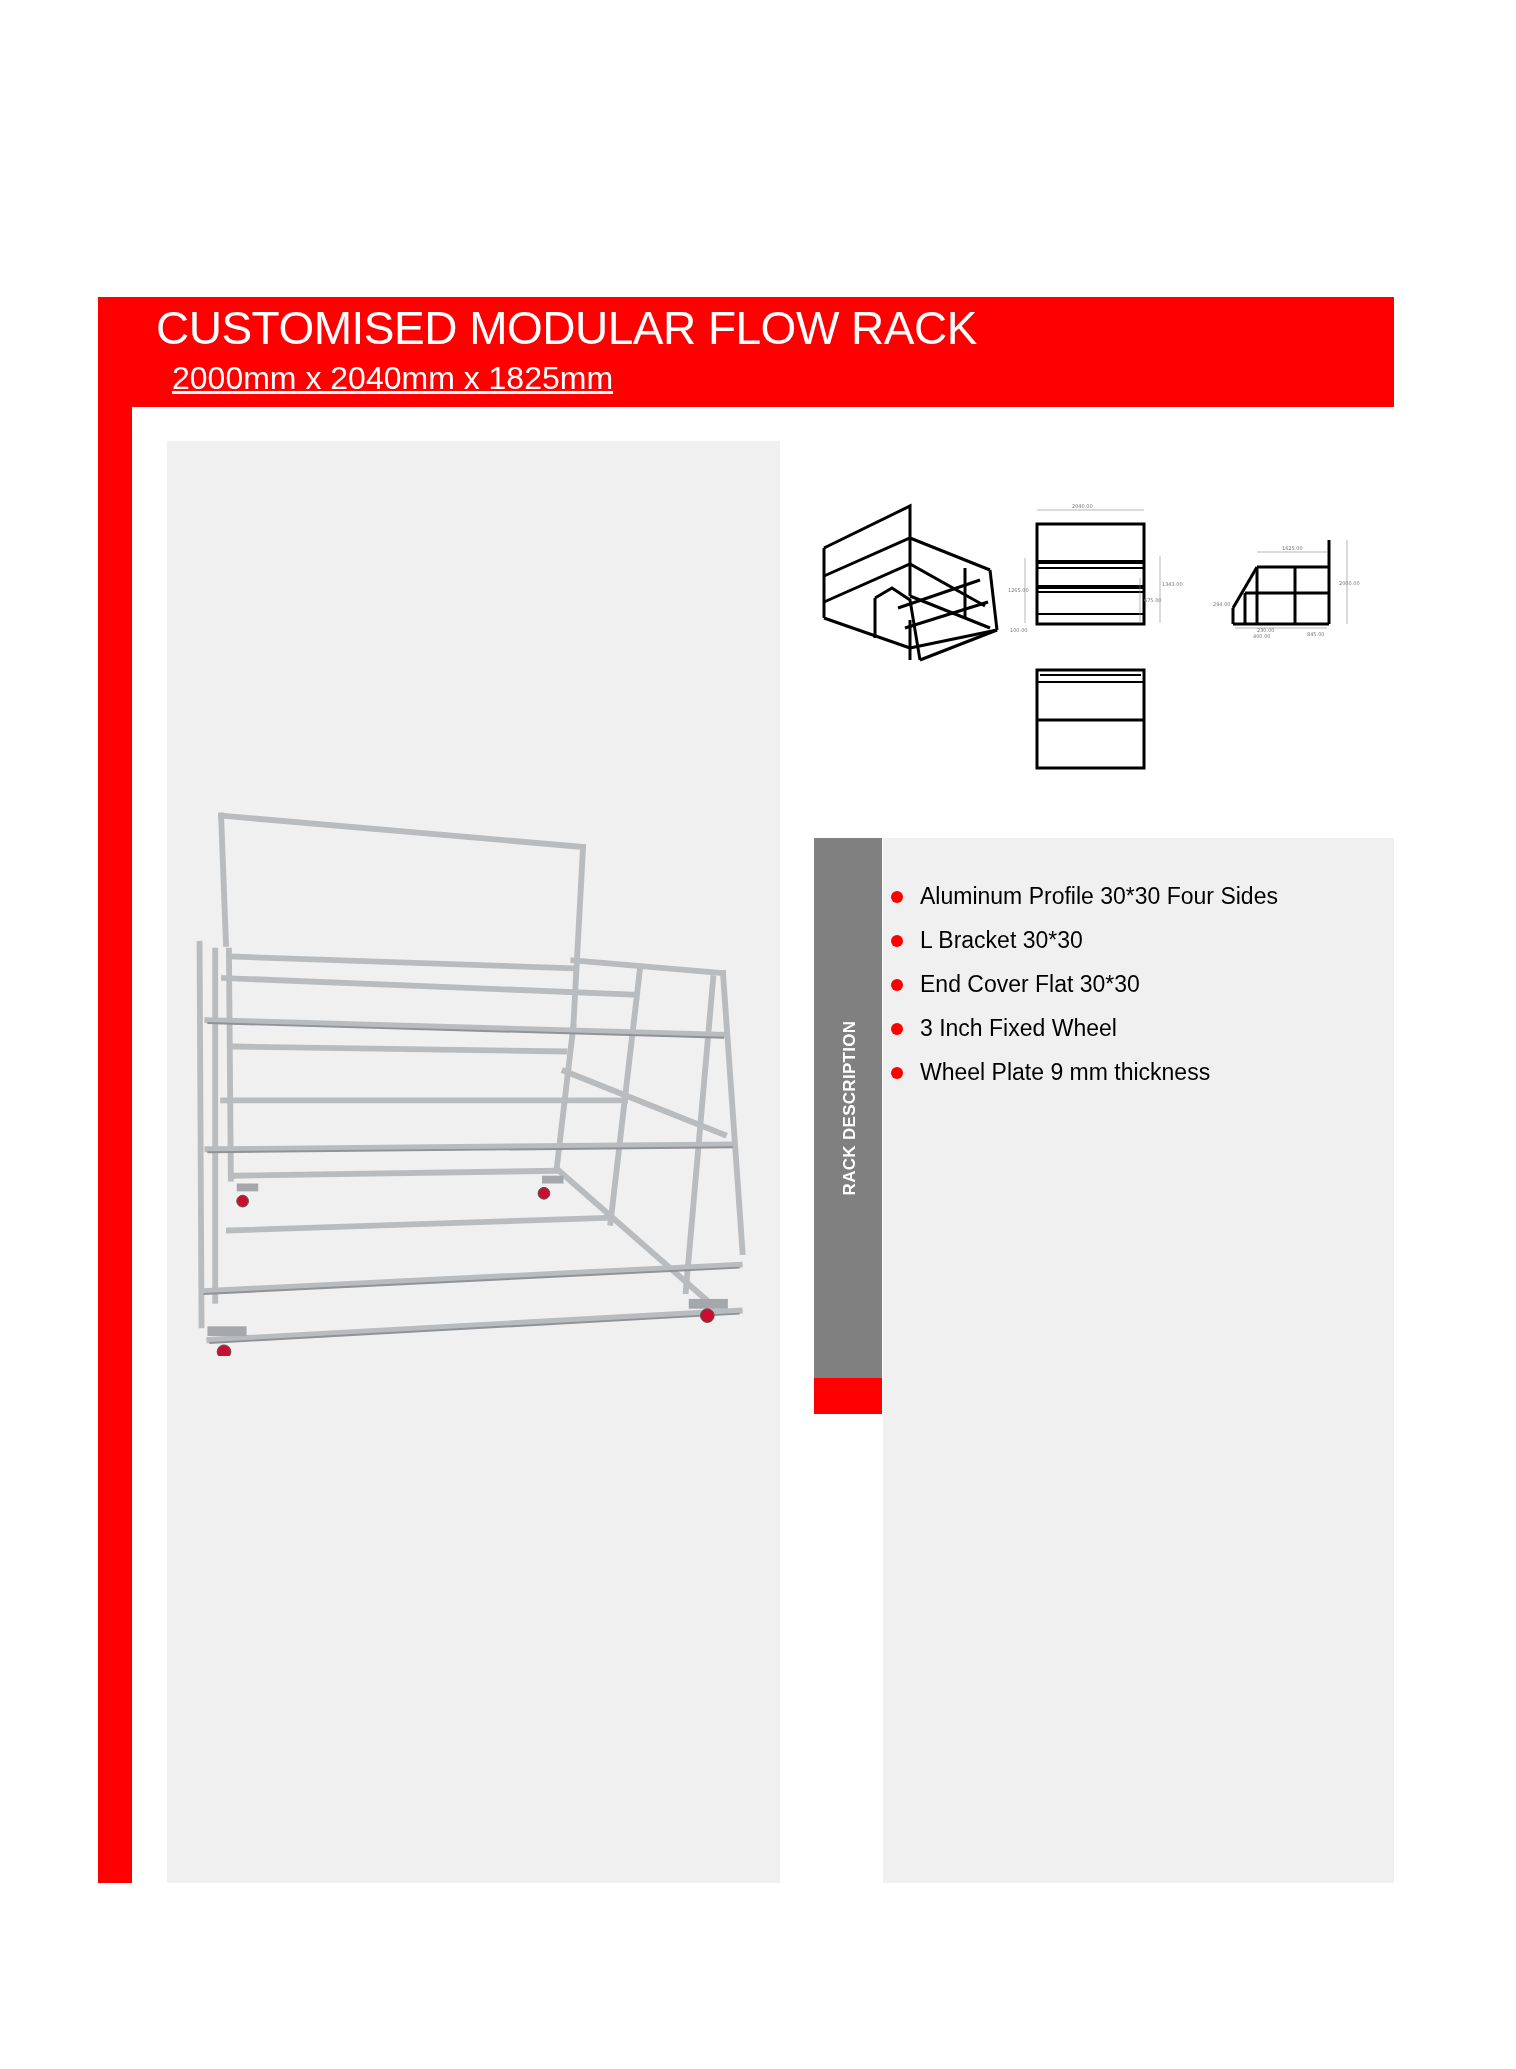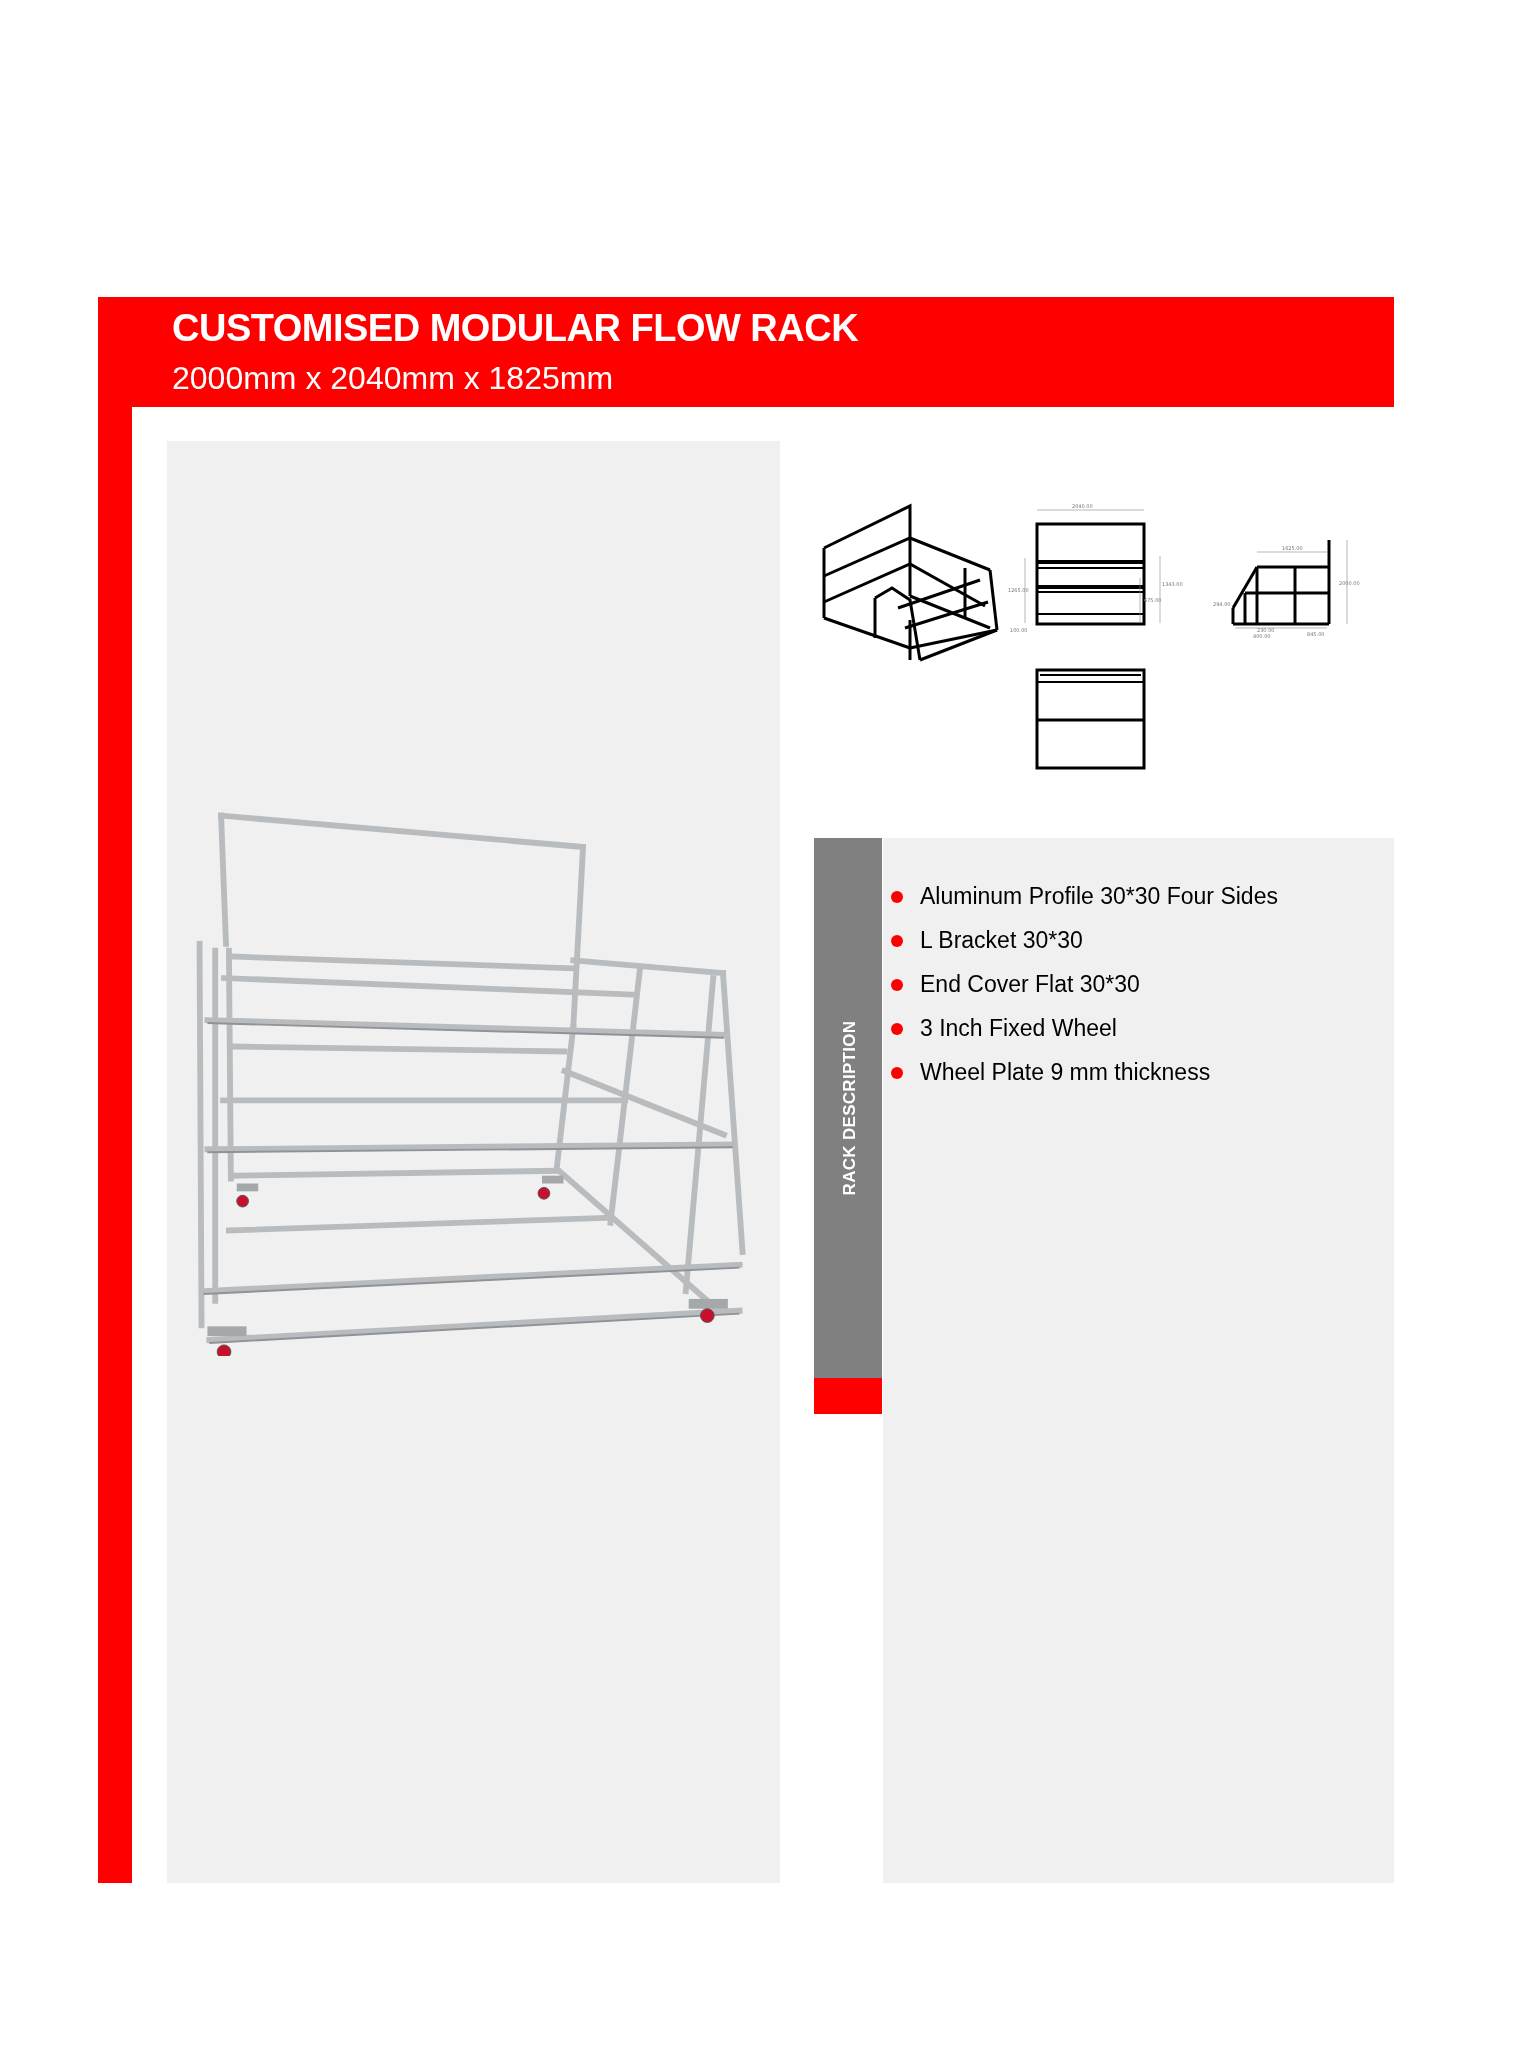--- a/index.html
+++ b/index.html
@@ -10,27 +10,27 @@
   }
   .header {
     position: absolute; left: 98px; top: 297px; width: 1296px; height: 110px;
     background: #ff0000;
   }
   .left-bar {
     position: absolute; left: 98px; top: 297px; width: 34px; height: 1586px;
     background: #ff0000;
   }
   .title {
-    position: absolute; left: 172px; top: 300px;
-    color: #ffffff; font-weight: bold; font-size: 38px; line-height: 56px;
+    position: absolute; left: 156px; top: 300px;
+    color: #ffffff; font-weight: normal; font-size: 46px; line-height: 56px;
     letter-spacing: -0.5px; white-space: nowrap;
   }
   .subtitle {
     position: absolute; left: 172px; top: 358px;
-    color: #ffffff; font-size: 32px; line-height: 40px; white-space: nowrap;
+    color: #ffffff; font-size: 32px; line-height: 40px; white-space: nowrap; text-decoration: underline;
   }
   .photo-panel {
     position: absolute; left: 167px; top: 441px; width: 613px; height: 1442px;
     background: #f0f0f0;
   }
   .photo {
     position: absolute; left: 13px; top: 345px; width: 587px; height: 570px;
   }
   .drawings {
     position: absolute; left: 820px; top: 490px; width: 540px; height: 300px;

